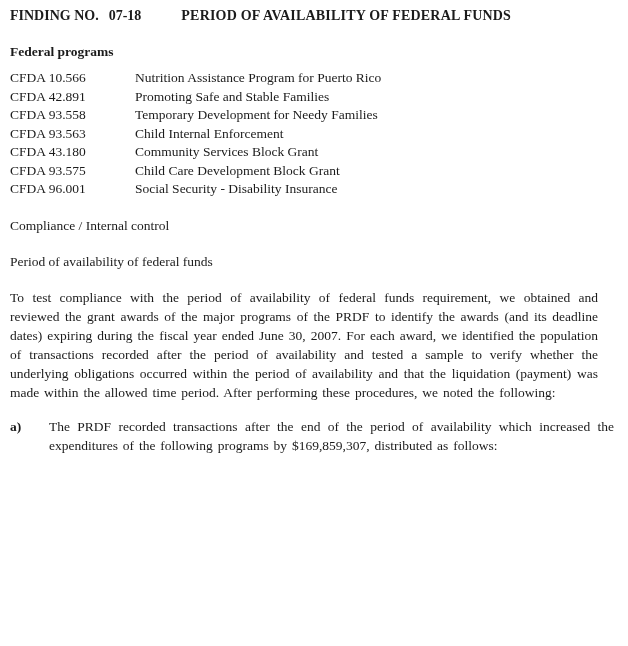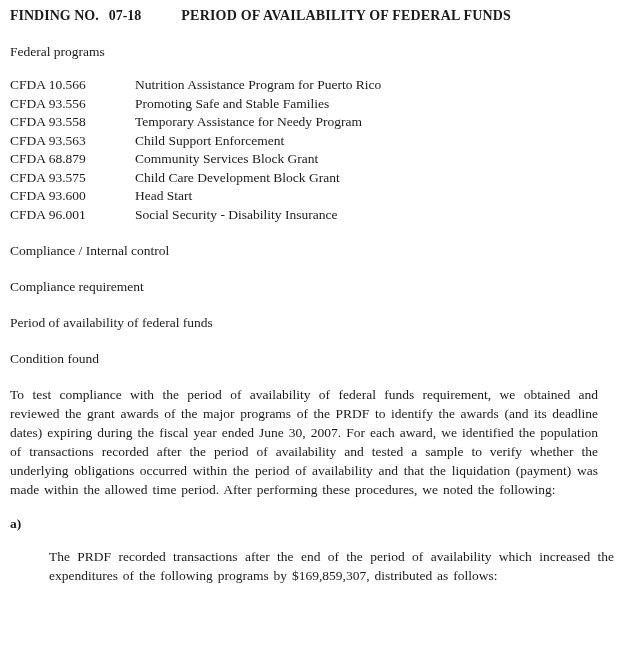--- a/index.html
+++ b/index.html
@@ -23,27 +23,27 @@
 
   .finding-header {
     white-space: nowrap;
     font-weight: bold;
     font-size: 14px;
   }
   .finding-header .finding-number { margin-left: 10px; }
   .finding-header .doc-title { margin-left: 40px; letter-spacing: 0.2px; }
 
   .section-heading {
-    font-weight: normal;
+    font-weight: bold;
     margin: 17px 0 0 0;
   }
 
   .programs-table {
     border-collapse: collapse;
-    margin-top: 15px;
+    margin-top: 8px;
   }
   .programs-table td {
     padding: 0;
     vertical-align: top;
     line-height: 18.5px;
   }
   .programs-table td.cfda-col { width: 125px; }
 
   .body-text {
     margin: 17px 16px 0 0;
@@ -58,77 +58,70 @@
     margin: 15px 0 0 0;
   }
   .lettered-item .item-marker {
     flex: 0 0 39px;
     font-weight: bold;
   }
   .lettered-item .item-text {
     flex: 1;
     text-align: justify;
     word-spacing: 1.5px;
-    margin-top: 33px;
   }
 </style>
 </head>
 <body>
 
 <div class="page">
 
   <div class="finding-header">
     <span class="finding-label">FINDING NO.</span><span class="finding-number">07-18</span><span class="doc-title">PERIOD OF AVAILABILITY OF FEDERAL FUNDS</span>
   </div>
 
   <div class="section-heading">Federal programs</div>
 
   <table class="programs-table">
     <tbody>
       <tr>
         <td class="cfda-col">CFDA 10.566</td>
         <td>Nutrition Assistance Program for Puerto Rico</td>
       </tr>
       <tr>
-        <td class="cfda-col">CFDA 93.556</td>
+        <td class="cfda-col">CFDA 42.891</td>
         <td>Promoting Safe and Stable Families</td>
       </tr>
       <tr>
         <td class="cfda-col">CFDA 93.558</td>
-        <td>Temporary Assistance for Needy Program</td>
+        <td>Temporary Development for Needy Families</td>
       </tr>
       <tr>
         <td class="cfda-col">CFDA 93.563</td>
-        <td>Child Support Enforcement</td>
+        <td>Child Internal Enforcement</td>
       </tr>
       <tr>
-        <td class="cfda-col">CFDA 68.879</td>
+        <td class="cfda-col">CFDA 43.180</td>
         <td>Community Services Block Grant</td>
       </tr>
       <tr>
         <td class="cfda-col">CFDA 93.575</td>
         <td>Child Care Development Block Grant</td>
-      </tr>
-      <tr>
-        <td class="cfda-col">CFDA 93.600</td>
-        <td>Head Start</td>
       </tr>
       <tr>
         <td class="cfda-col">CFDA 96.001</td>
         <td>Social Security - Disability Insurance</td>
       </tr>
     </tbody>
   </table>
 
   <div class="body-text">Compliance / Internal control</div>
 
-  <div class="section-heading">Compliance requirement</div>
   <div class="body-text">Period of availability of federal funds</div>
 
-  <div class="section-heading">Condition found</div>
   <div class="body-text justified">To test compliance with the period of availability of federal funds requirement, we obtained and reviewed the grant awards of the major programs of the PRDF to identify the awards (and its deadline dates) expiring during the fiscal year ended June 30, 2007.  For each award, we identified the population of transactions recorded after the period of availability and tested a sample to verify whether the underlying obligations occurred within the period of availability and that the liquidation (payment) was made within the allowed time period.  After performing these procedures, we noted the following:</div>
 
   <div class="lettered-item">
     <div class="item-marker">a)</div>
     <div class="item-text">The PRDF recorded transactions after the end of the period of availability which increased the expenditures of the following programs by $169,859,307, distributed as follows:</div>
   </div>
 
 </div>
 
 </body></html>

